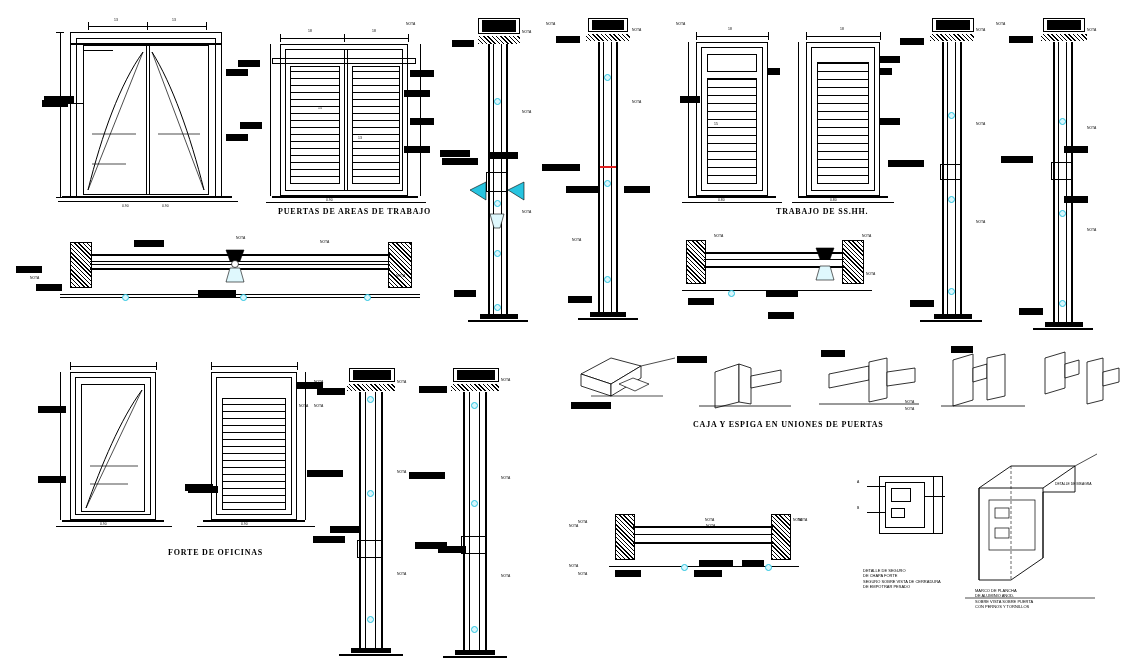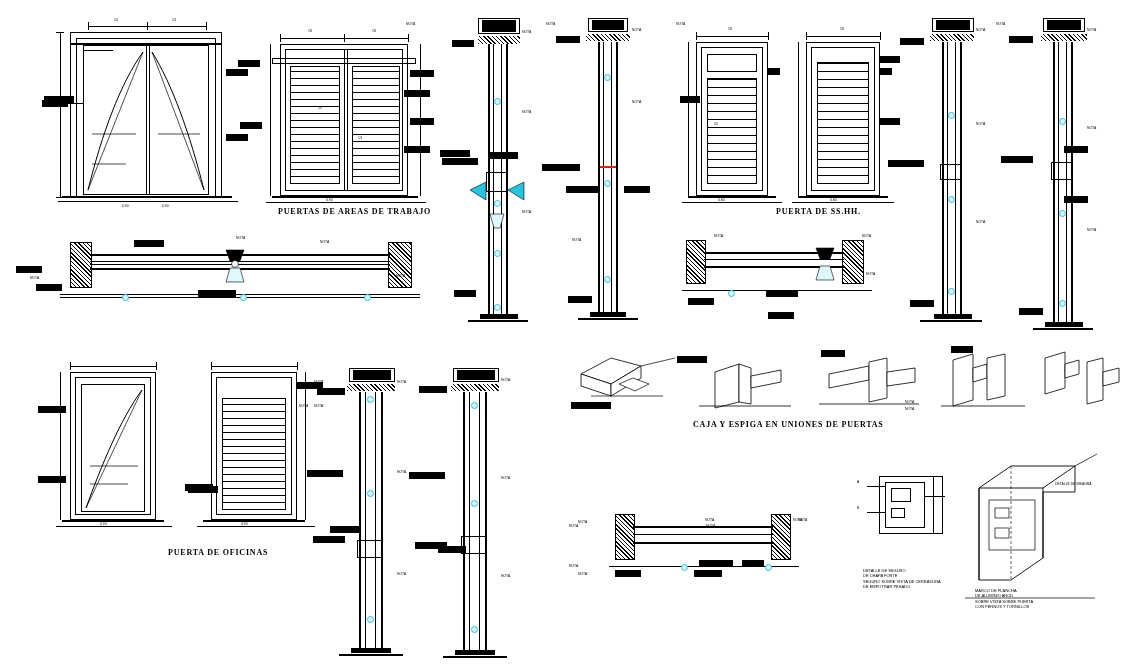--- a/index.html
+++ b/index.html
@@ -181,21 +181,21 @@
     <div class="box" style="left:27px;top:48px;width:52px;height:122px;"></div>
     <div class="hl" style="left:16px;top:22px;width:74px;"></div>
     <div class="vl" style="left:16px;top:18px;height:8px;"></div>
     <div class="vl" style="left:90px;top:18px;height:8px;"></div>
     <div class="micro" style="left:50px;top:13px;">18</div>
     <div class="vl" style="left:8px;top:28px;height:154px;"></div>
     <div class="hl2" style="left:8px;top:182px;width:90px;"></div>
     <div class="hl" style="left:2px;top:188px;width:102px;"></div>
     <div class="micro" style="left:40px;top:184px;">0.80</div>
     <div class="tag" style="left:90px;top:54px;width:12px;"></div>
-    <div class="title" style="left:-14px;top:193px;">PUERTA DE SS.HH.</div>
+    <div class="title" style="left:-14px;top:193px;">TRABAJO DE SS.HH.</div>
   </div>
 
   <div class="blk" style="left:900px;top:14px;width:95px;height:310px;">
     <div class="fillk" style="left:36px;top:6px;width:34px;height:10px;"></div>
     <div class="box" style="left:32px;top:4px;width:42px;height:14px;"></div>
     <div class="hatch" style="left:30px;top:20px;width:44px;height:7px;"></div>
     <div class="vl2" style="left:42px;top:28px;height:274px;"></div>
     <div class="vl2" style="left:60px;top:28px;height:274px;"></div>
     <div class="vl" style="left:47px;top:28px;height:274px;"></div>
     <div class="vl" style="left:55px;top:28px;height:274px;"></div>
@@ -301,21 +301,21 @@
     </svg>
     <div class="hl" style="left:20px;top:6px;width:86px;"></div>
     <div class="vl" style="left:20px;top:2px;height:8px;"></div>
     <div class="vl" style="left:106px;top:2px;height:8px;"></div>
     <div class="hl2" style="left:12px;top:160px;width:102px;"></div>
     <div class="hl" style="left:6px;top:166px;width:116px;"></div>
     <div class="vl" style="left:10px;top:12px;height:148px;"></div>
     <div class="tag" style="left:-12px;top:46px;width:28px;"></div>
     <div class="tag" style="left:-12px;top:116px;width:28px;"></div>
     <div class="micro" style="left:50px;top:162px;">0.90</div>
-    <div class="title" style="left:118px;top:188px;">PUERTA DE OFICINAS</div>
+    <div class="title" style="left:118px;top:188px;">FORTE DE OFICINAS</div>
   </div>
 
   <div class="blk" style="left:195px;top:360px;width:130px;height:200px;">
     <div class="box" style="left:16px;top:12px;width:86px;height:148px;"></div>
     <div class="box" style="left:21px;top:17px;width:76px;height:138px;"></div>
     <div style="position:absolute;left:27px;top:38px;width:64px;height:112px;background:repeating-linear-gradient(0deg,#000 0 1px,#fff 1px 7px);"></div>
     <div class="box" style="left:27px;top:38px;width:64px;height:112px;"></div>
     <div class="hl" style="left:16px;top:6px;width:86px;"></div>
     <div class="vl" style="left:16px;top:2px;height:8px;"></div>
     <div class="vl" style="left:102px;top:2px;height:8px;"></div>

